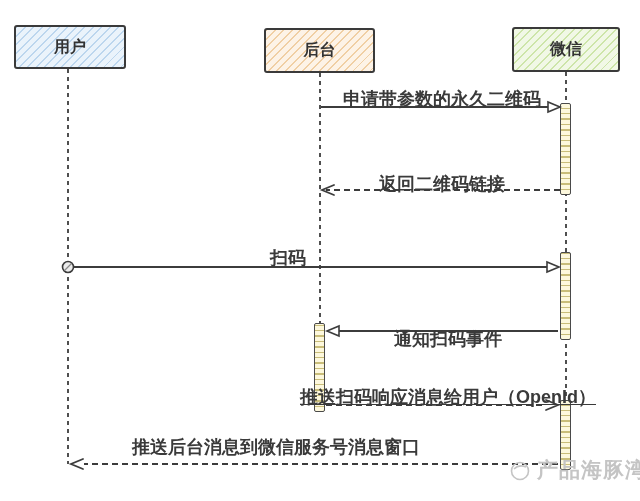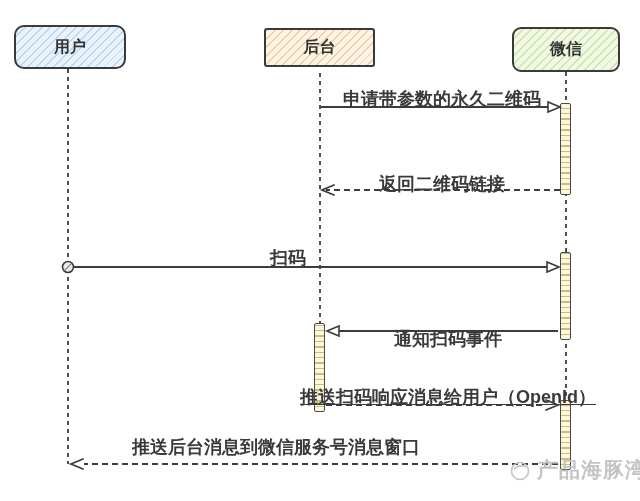--- a/index.html
+++ b/index.html
@@ -12,21 +12,21 @@
   .msg-line{stroke:#3c3c3c;stroke-width:1.8;fill:none;}
   .msg-line.dashed{stroke-dasharray:6 4;}
   .head-open{fill:#ffffff;stroke:#3c3c3c;stroke-width:1.6;}
   .head-v{fill:none;stroke:#3c3c3c;stroke-width:1.8;stroke-linecap:round;}
   .actor{
     position:absolute;border:2px solid #3a3a3a;border-radius:3px;
     display:flex;align-items:center;justify-content:center;
     font-size:16px;font-weight:600;color:#333;box-sizing:border-box;
   }
   .actor-user{left:14px;top:25px;width:112px;height:44px;}
-  .actor-backend{left:264px;top:28px;width:111px;height:39px;}
+  .actor-backend{left:264px;top:28px;width:111px;height:45px;}
   .actor-wechat{left:512px;top:27px;width:108px;height:45px;}
   .act{
     position:absolute;width:11px;border:1.5px solid #4a4a4a;border-radius:2px;
     box-sizing:border-box;
   }
   .act-wx1{left:560px;top:103px;height:92px;}
   .act-wx2{left:560px;top:252px;height:88px;}
   .act-bt1{left:314px;top:323px;height:89px;}
   .act-wx3{left:560px;top:400px;height:70px;}
   .msg-label{
@@ -84,27 +84,27 @@
     <g>
       <line class="msg-line dashed" x1="326" y1="405" x2="546" y2="405"></line>
       <polyline class="head-v" points="546,400 558,405 546,410"></polyline>
     </g>
     <g>
       <line class="msg-line dashed" x1="558" y1="464" x2="84" y2="464"></line>
       <polyline class="head-v" points="83,459 71,464 83,469"></polyline>
     </g>
   </svg>
 
-  <div class="actor actor-user" style="background: repeating-linear-gradient(135deg, rgb(188, 214, 238) 0px, rgb(188, 214, 238) 1.2px, transparent 1.2px, transparent 6px), rgb(234, 243, 251); border-radius: 10px;">
+  <div class="actor actor-user" style="background: repeating-linear-gradient(135deg, rgb(188, 214, 238) 0px, rgb(188, 214, 238) 1.2px, transparent 1.2px, transparent 6px), rgb(234, 243, 251);">
     <span>用户</span>
   </div>
   <div class="actor actor-backend" style="background: repeating-linear-gradient(135deg, rgb(240, 207, 164) 0px, rgb(240, 207, 164) 1.2px, transparent 1.2px, transparent 6px), rgb(253, 243, 231);">
     <span>后台</span>
   </div>
-  <div class="actor actor-wechat" style="background: repeating-linear-gradient(135deg, rgb(205, 229, 169) 0px, rgb(205, 229, 169) 1.2px, transparent 1.2px, transparent 6px), rgb(241, 248, 230); border-radius: 9px;">
+  <div class="actor actor-wechat" style="background: repeating-linear-gradient(135deg, rgb(205, 229, 169) 0px, rgb(205, 229, 169) 1.2px, transparent 1.2px, transparent 6px), rgb(241, 248, 230);">
     <span>微信</span>
   </div>
 
   <div class="msg-label lbl-1">申请带参数的永久二维码</div>
   <div class="msg-label lbl-2">返回二维码链接</div>
   <div class="msg-label lbl-3">扫码</div>
   <div class="msg-label lbl-4">通知扫码事件</div>
   <div class="msg-label lbl-5">推送扫码响应消息给用户（OpenId）</div>
   <div class="msg-label lbl-6">推送后台消息到微信服务号消息窗口</div>
 

